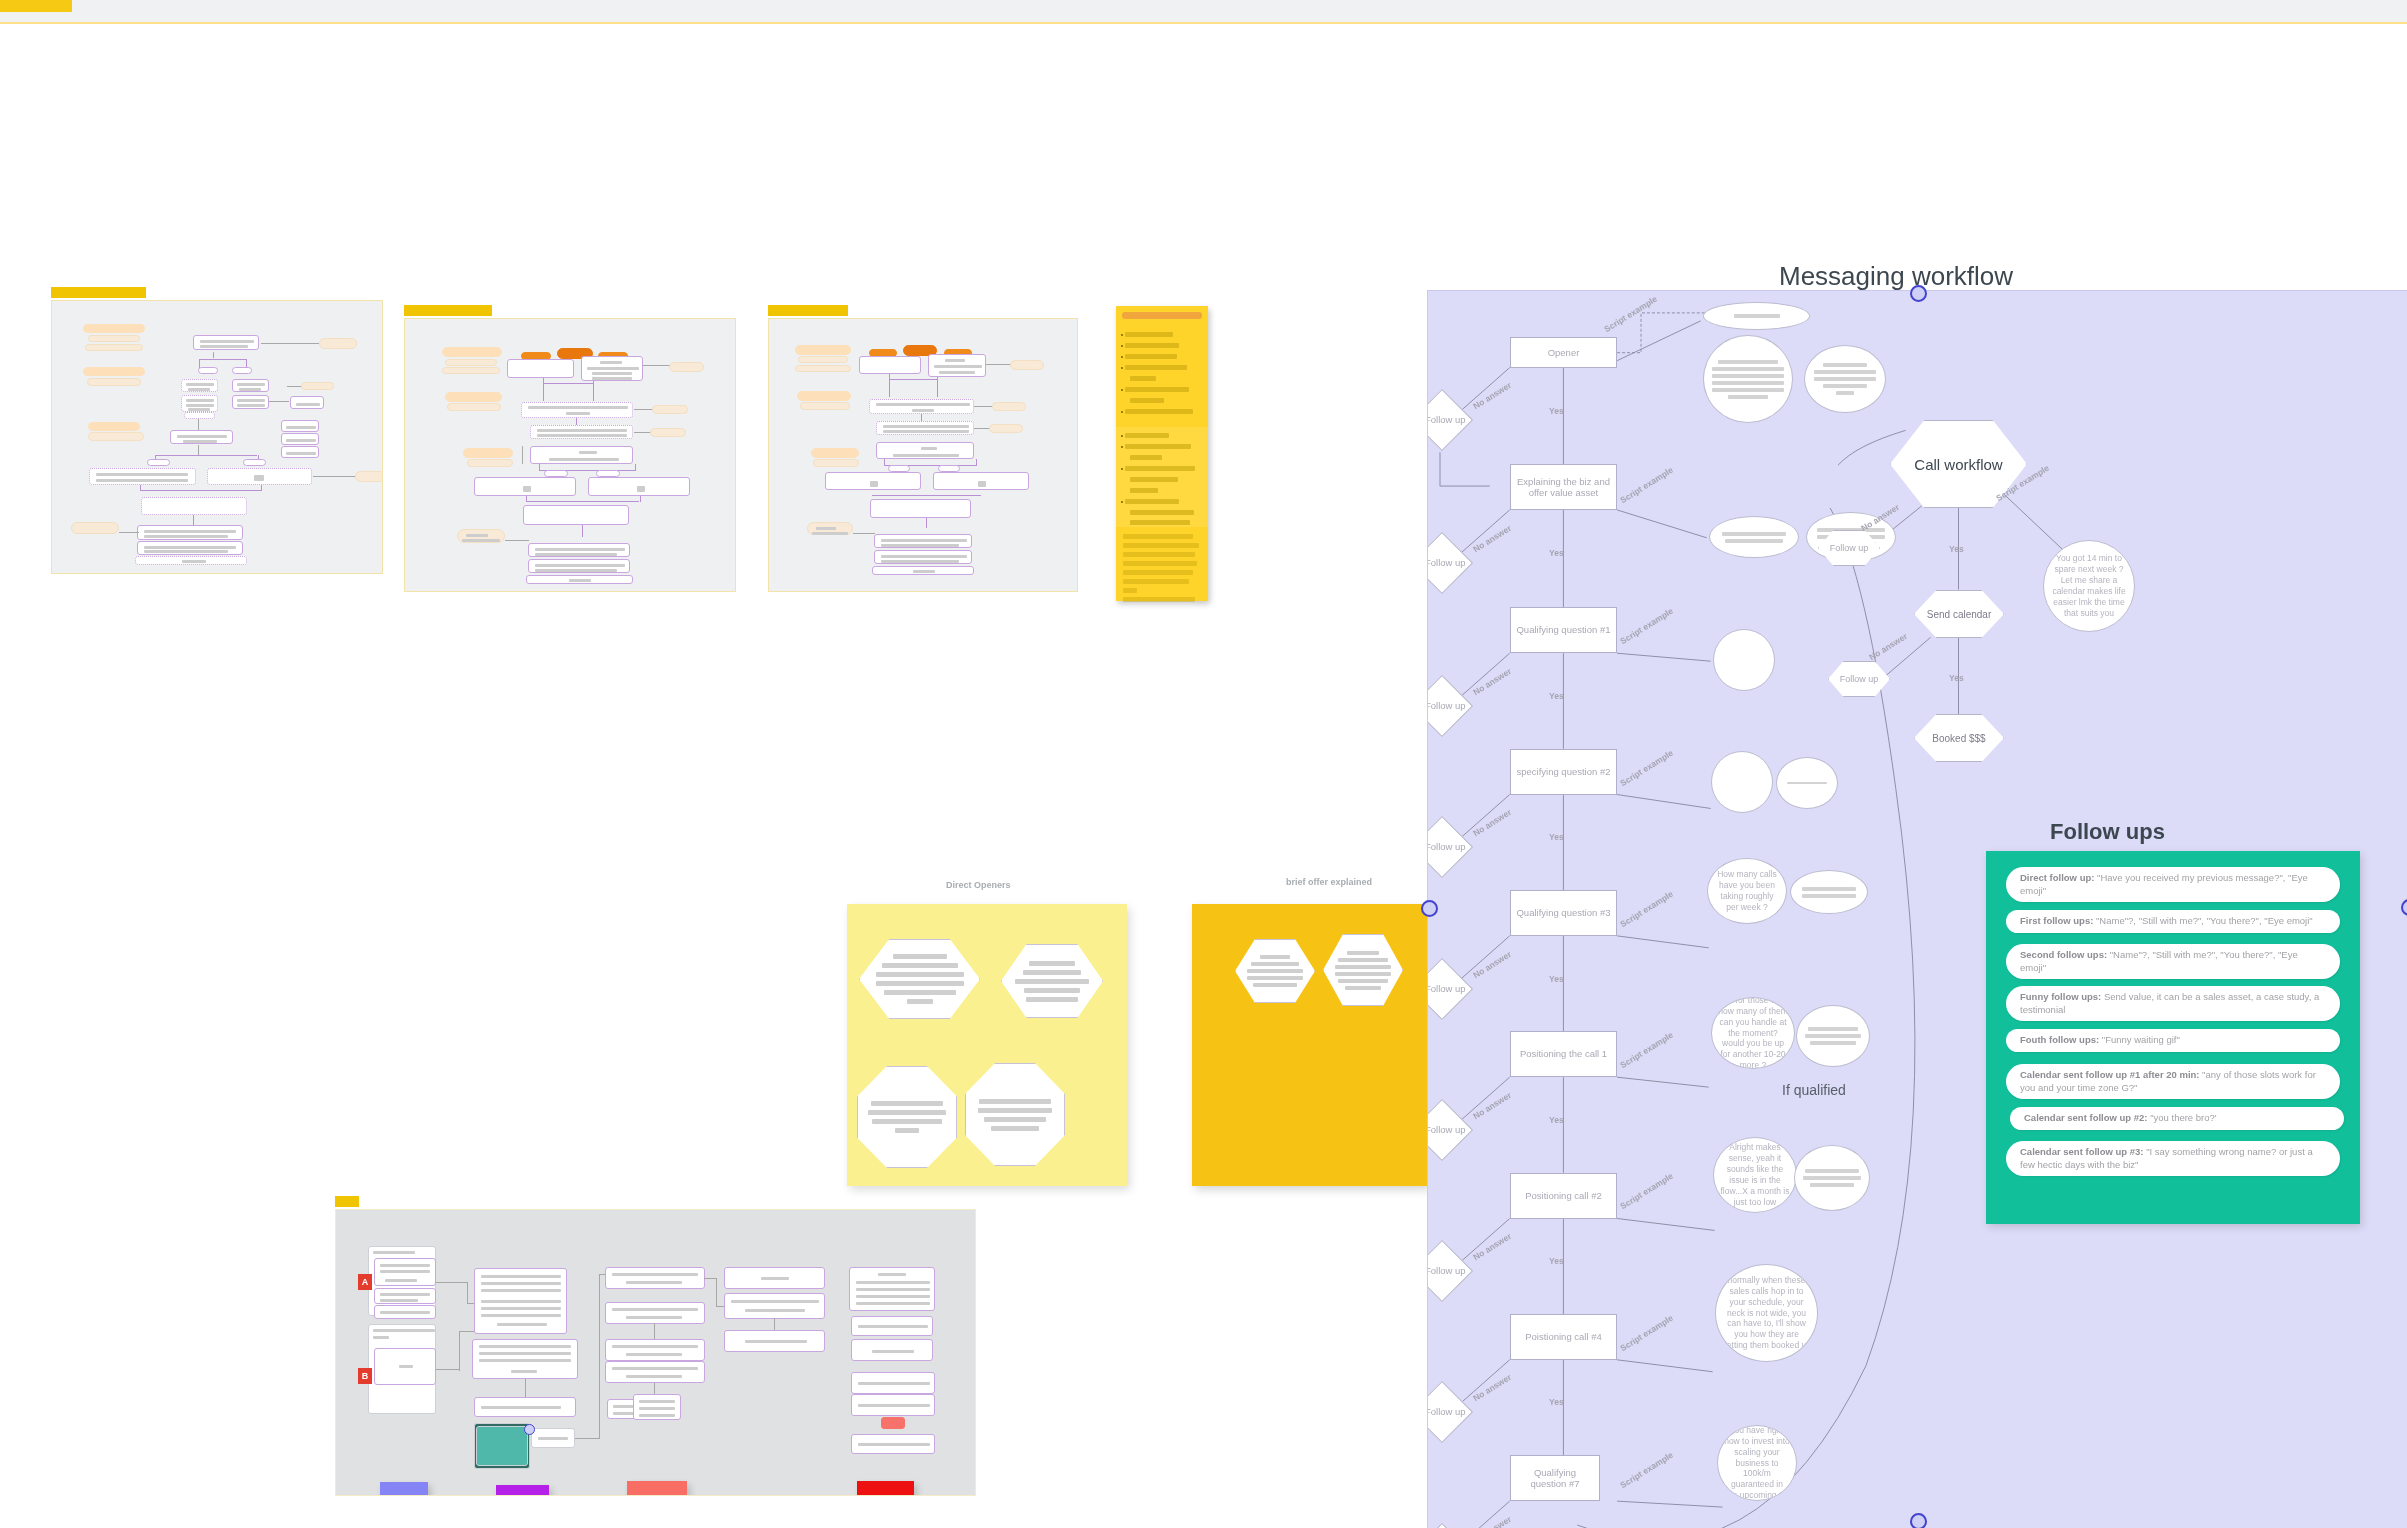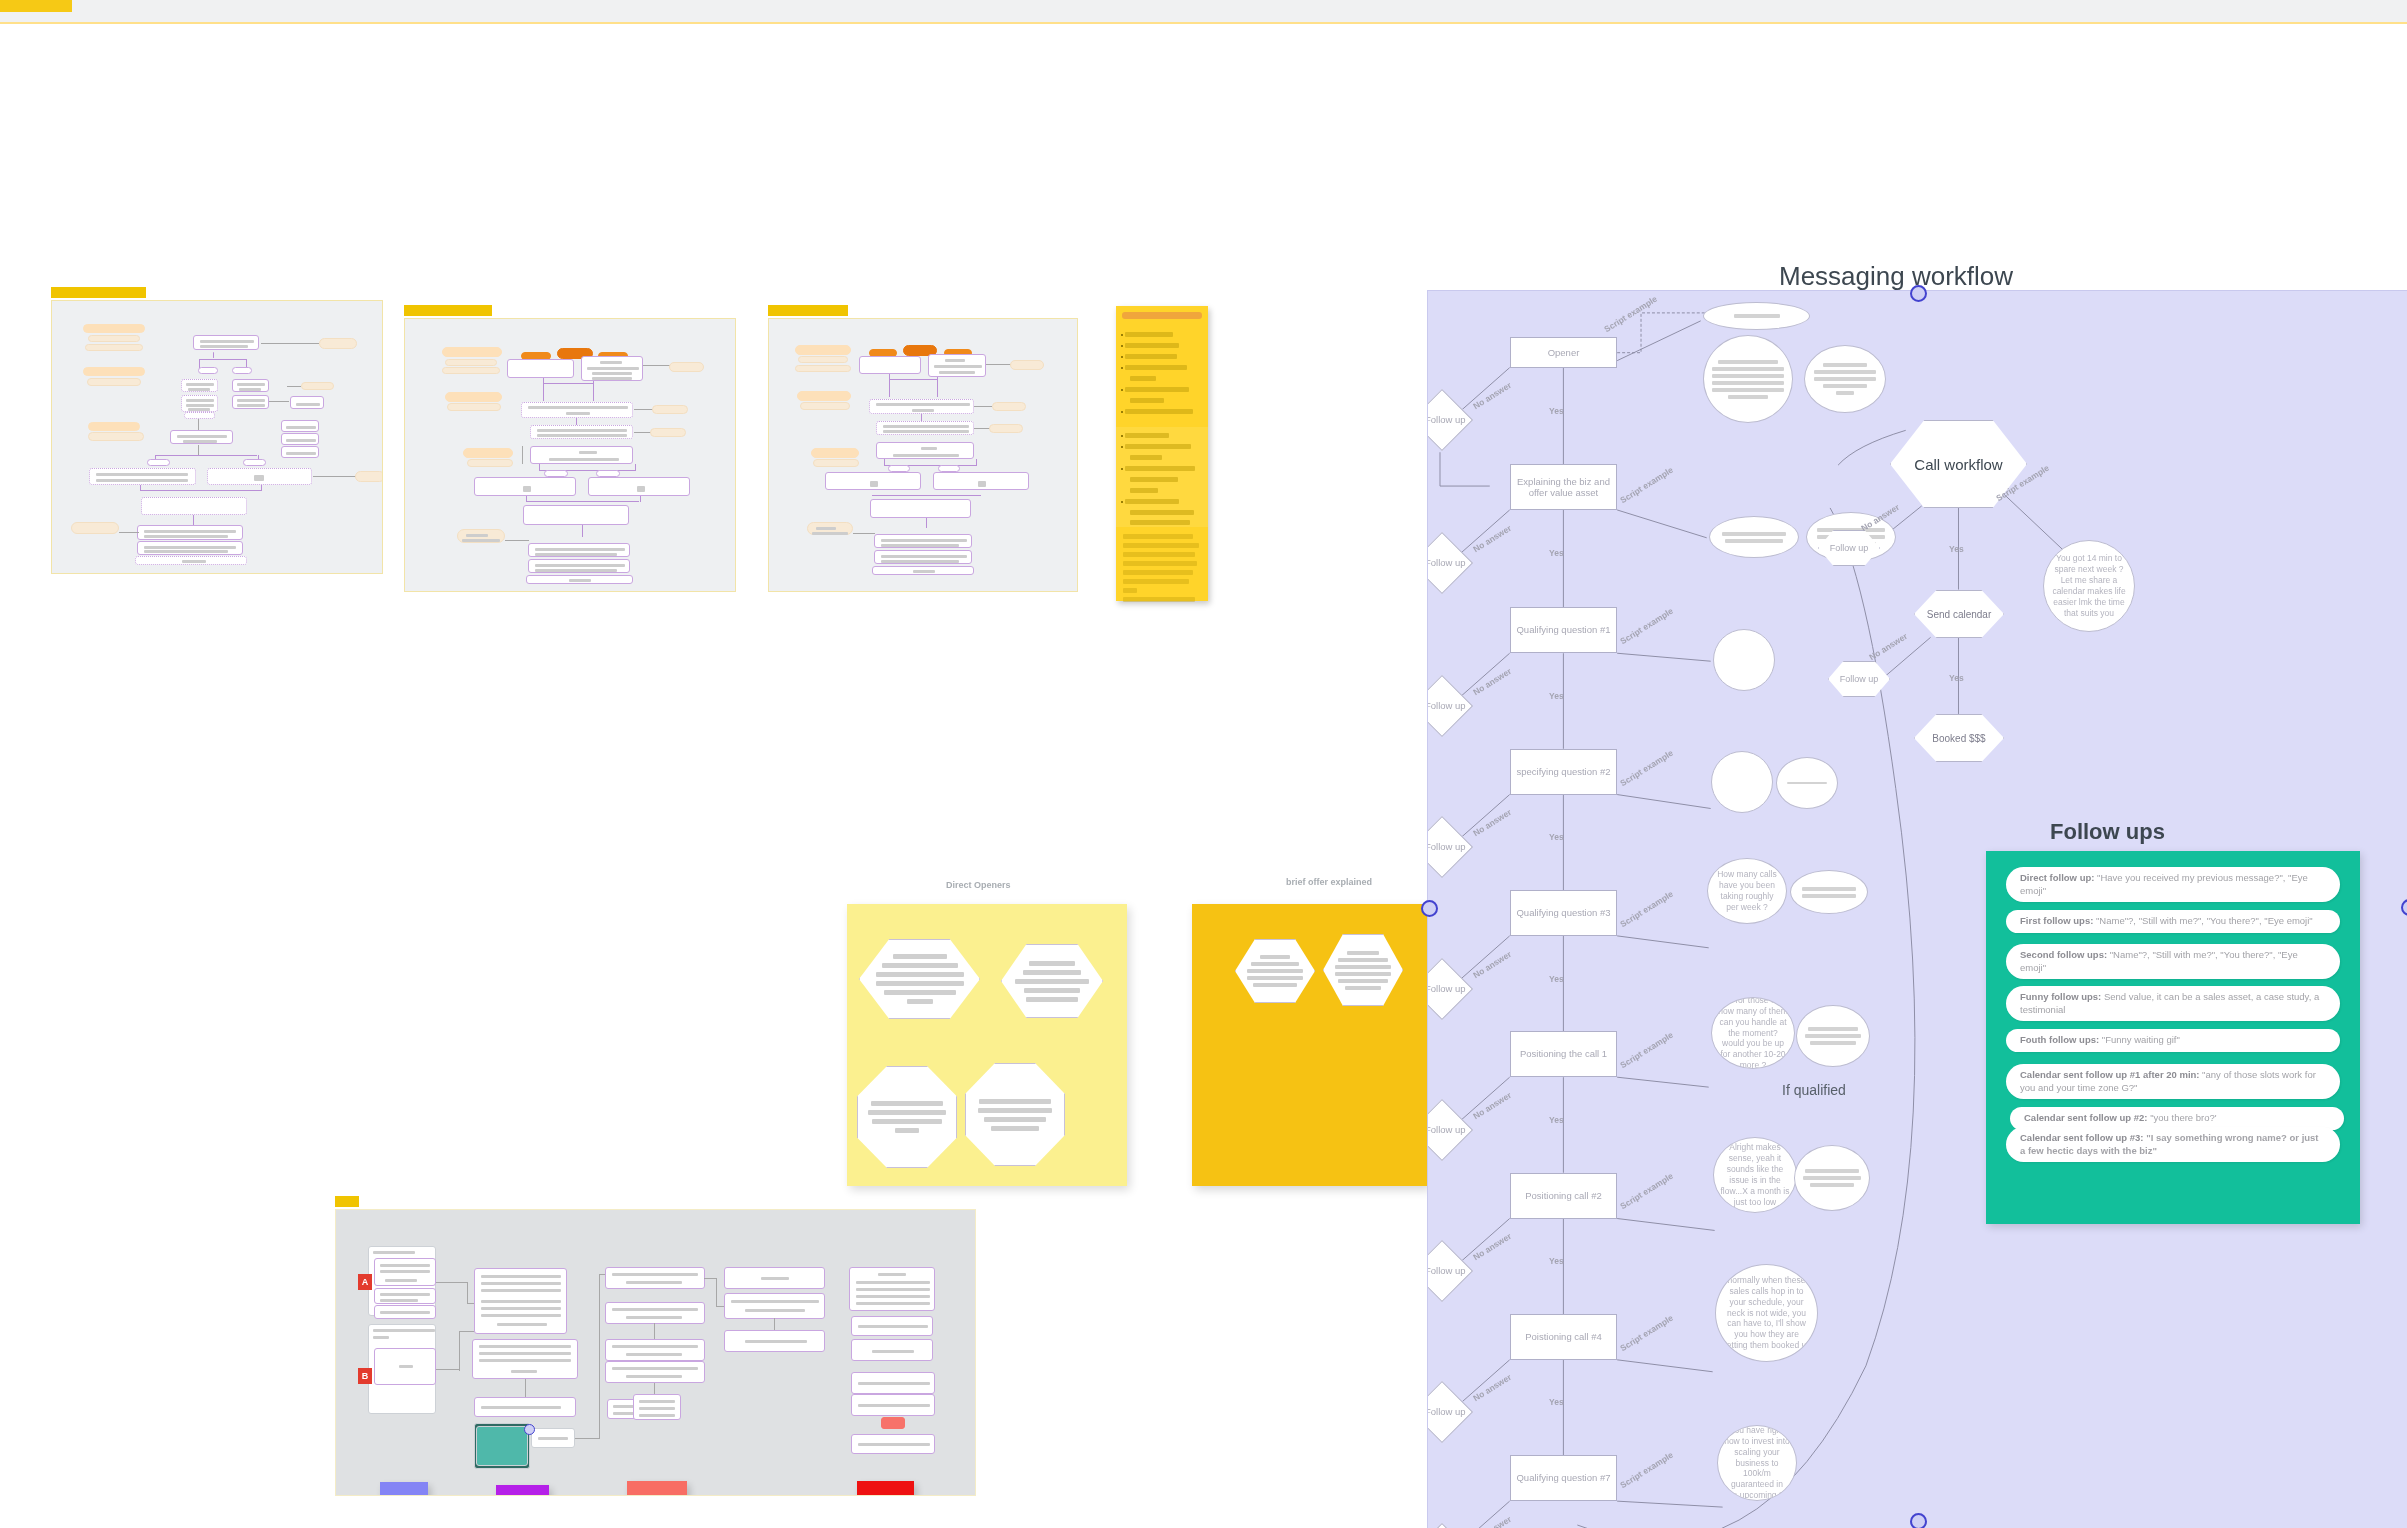--- a/index.html
+++ b/index.html
@@ -689,21 +689,21 @@
     </svg>
 
     <div class="nodebox" style="left:82px;top:46px;width:107px;height:31px;">Opener</div>
     <div class="nodebox" style="left:82px;top:173px;width:107px;height:46px;">Explaining the biz and offer value asset</div>
     <div class="nodebox" style="left:82px;top:316px;width:107px;height:46px;">Qualifying question #1</div>
     <div class="nodebox" style="left:82px;top:458px;width:107px;height:46px;">specifying question #2</div>
     <div class="nodebox" style="left:82px;top:599px;width:107px;height:46px;">Qualifying question #3</div>
     <div class="nodebox" style="left:82px;top:740px;width:107px;height:46px;">Positioning the call 1</div>
     <div class="nodebox" style="left:82px;top:882px;width:107px;height:46px;">Positioning call  #2</div>
     <div class="nodebox" style="left:82px;top:1023px;width:107px;height:46px;">Poistioning call  #4</div>
-    <div class="nodebox" style="left:82px;top:1164px;width:107px;height:46px;">Qualifying question #7</div>
+    <div class="nodebox" style="left:82px;top:1164px;width:90px;height:46px;">Qualifying question #7</div>
 
     <div class="nodediamond" style="left:-8px;top:107px;width:44px;height:44px;"></div>
     <div class="diamond-label" style="left:-3px;top:123px;">Follow up</div>
     <div class="nodediamond" style="left:-8px;top:250px;width:44px;height:44px;"></div>
     <div class="diamond-label" style="left:-3px;top:266px;">Follow up</div>
     <div class="nodediamond" style="left:-8px;top:393px;width:44px;height:44px;"></div>
     <div class="diamond-label" style="left:-3px;top:409px;">Follow up</div>
     <div class="nodediamond" style="left:-8px;top:534px;width:44px;height:44px;"></div>
     <div class="diamond-label" style="left:-3px;top:550px;">Follow up</div>
     <div class="nodediamond" style="left:-8px;top:676px;width:44px;height:44px;"></div>
@@ -846,19 +846,19 @@
     </div>
     <div class="fu-item" style="left:20px;top:178px;width:334px;">
       <b>Fouth follow ups:</b><span> "Funny waiting gif"</span>
     </div>
     <div class="fu-item" style="left:20px;top:213px;width:334px;">
       <b>Calendar sent follow up #1 after 20 min:</b><span> "any of those slots work for you and your time zone G?"</span>
     </div>
     <div class="fu-item" style="left:24px;top:256px;width:334px;">
       <b>Calendar sent follow up #2:</b><span> "you there bro?'</span>
     </div>
-    <div class="fu-item" style="left:20px;top:276px;width:334px;font-weight:bold;">
+    <div class="fu-item" style="left:20px;top:290px;width:334px;">
       <b>Calendar sent follow up #3:</b><span> "I say something wrong name? or just a few hectic days with the biz"</span>
     </div>
   </div>
 
 </div>
 
 
 </body></html>

